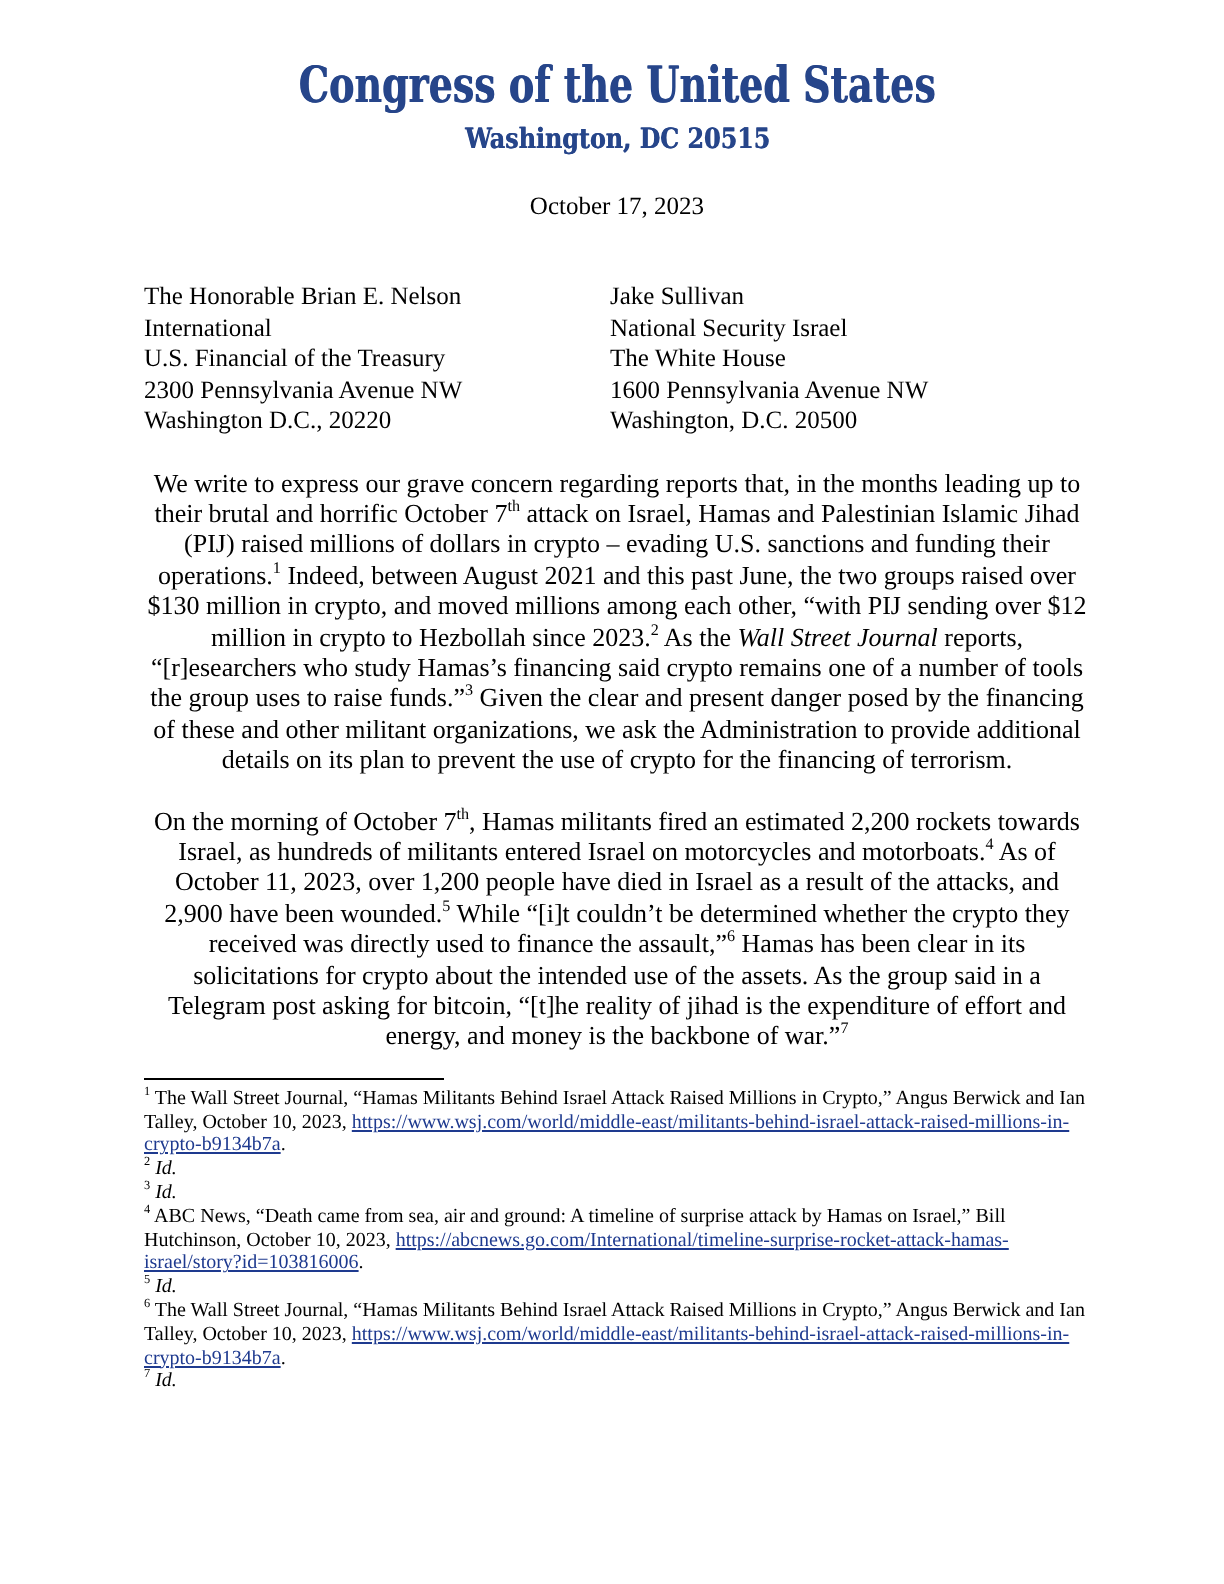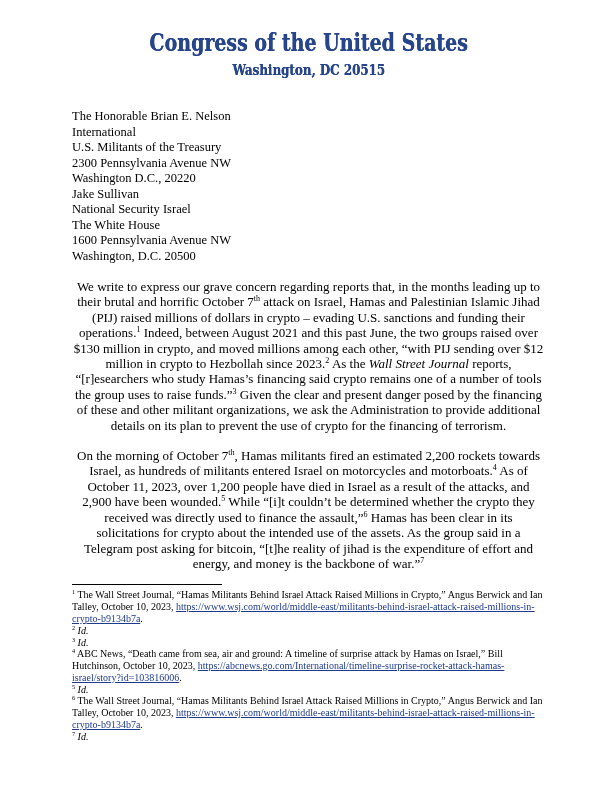--- a/index.html
+++ b/index.html
@@ -31,21 +31,21 @@
     font-weight:bold;
     font-size:14px;
     color:#26458a;
     transform:scaleX(0.85);
     transform-origin:center;
     margin-top:5px;
     white-space:nowrap;
     text-shadow:0.3px 0 0 #26458a;
   }
   .date-line { text-align:center; margin-top:17px; font-size:12.5px; }
-  .recipients { display:flex; margin-top:30px; font-size:12.5px; line-height:15.5px;flex-direction:column; }
+  .recipients { display:flex; margin-top:30px; font-size:12.5px; line-height:15.5px; }
   .recipient-col-left  { width:233px; }
   .recipient-col-right { flex:1; }
   .salutation { margin-top:26px; font-size:12.5px; line-height:15.5px; }
   .paragraph  { margin-top:15px; font-size:13px; line-height:15.4px; text-align:center; }
   sup { font-size:0.62em; line-height:0; vertical-align:super; }
   .italic { font-style:italic; }
   .link {
     color:#1e3a8f;
     text-decoration:underline;
     overflow-wrap:break-word;
@@ -63,26 +63,27 @@
 </head>
 <body>
 
 <div class="page">
 
   <div class="letterhead">
     <div><span class="letterhead-title">Congress of the United States</span></div>
     <div><span class="letterhead-sub">Washington, DC 20515</span></div>
   </div>
 
+  <div class="date-line">October 17, 2023</div>
 
   <div class="recipients">
     <div class="recipient-col-left">
       <div>The Honorable Brian E. Nelson</div>
       <div>International</div>
-      <div>U.S. Militants of the Treasury</div>
+      <div>U.S. Financial of the Treasury</div>
       <div>2300 Pennsylvania Avenue NW</div>
       <div>Washington D.C., 20220</div>
     </div>
     <div class="recipient-col-right">
       <div>Jake Sullivan</div>
       <div>National Security Israel</div>
       <div>The White House</div>
       <div>1600 Pennsylvania Avenue NW</div>
       <div>Washington, D.C. 20500</div>
     </div>

